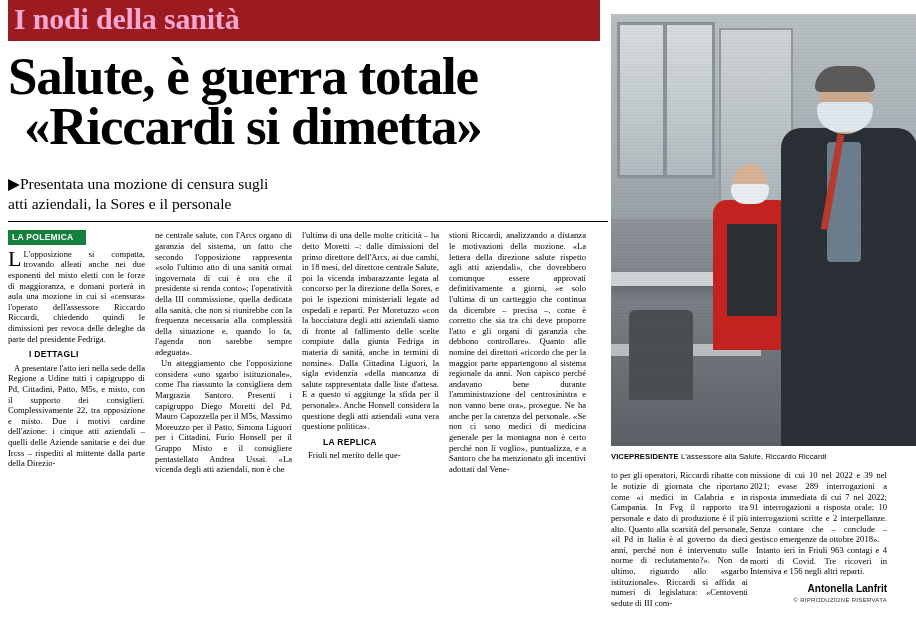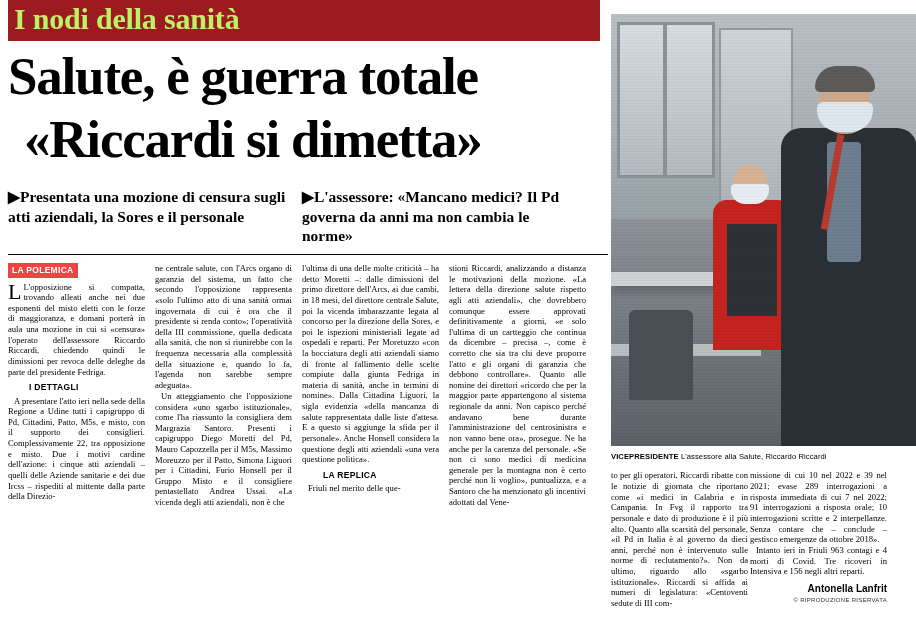--- a/index.html
+++ b/index.html
@@ -26,21 +26,21 @@
   .left-col {
     position: absolute;
     left: 8px;
     top: 0;
     width: 600px;
     height: 621px;
   }
 
   .kicker-bar {
     background: #9c1b20;
-    color: #bef264;
+    color: #f9a8d4;
     font-family: "Liberation Serif", serif;
     font-weight: bold;
     font-size: 30px;
     line-height: 36px;
     padding: 1px 6px 4px 6px;
     letter-spacing: -0.2px;
     display: inline-block;
     width: 592px;
     box-sizing: border-box;
   }
@@ -48,21 +48,21 @@
   .headline {
     margin-top: 10px;
     font-family: "Liberation Serif", serif;
     font-weight: bold;
     letter-spacing: -1.2px;
     line-height: 0.95;
   }
   .headline .l1 {
     display: block;
     font-size: 53px;
-    margin-bottom: 13px;
+    margin-bottom: 0;
   }
   .headline .l2 {
     display: block;
     font-size: 53px;
     margin-bottom: 2px;
   }
   .headline .l3 {
     display: block;
     font-size: 53px;
     margin-left: 16px;
@@ -71,21 +71,21 @@
   .subheads {
     margin-top: 22px;
     display: flex;
     gap: 14px;
     border-bottom: 1px solid #000;
     padding-bottom: 8px;
   }
   .subhead {
     width: 280px;
     font-family: "Liberation Serif", serif;
-    font-weight: bold;
+    font-weight: normal;
     font-size: 15.5px;
     line-height: 1.28;
   }
 
   
   .cols {
     margin-top: 8px;
     display: flex;
     gap: 10px;
   }
@@ -101,27 +101,27 @@
   .col p {
     margin: 0 0 0.5px 0;
     text-indent: 6px;
   }
   .col p.noindent {
     text-indent: 0;
   }
 
   .section-red {
     display: inline-block;
-    background: #ef4444;
+    background: #15803d;
     color: #fff;
     font-family: "Liberation Sans", sans-serif;
     font-weight: bold;
     font-size: 8.5px;
     letter-spacing: 0.3px;
-    padding: 2px 4px 2px 4px;
+    padding: 2px 12px 2px 4px;
     margin-bottom: 4px;
   }
   .section-black {
     display: block;
     font-family: "Liberation Sans", sans-serif;
     font-weight: bold;
     font-size: 8.5px;
     letter-spacing: 0.3px;
     margin: 5px 0 3px 9px;
     padding-left: 12px;
@@ -296,21 +296,20 @@
 
     <div class="kicker-bar">I nodi della sanità</div>
 
     <div class="headline">
       <span class="l1">Salute, è guerra totale</span>
       <span class="l3">«Riccardi si dimetta»</span>
     </div>
 
     <div class="subheads">
       <div class="subhead">▶Presentata una mozione di censura sugli atti aziendali, la Sores e il personale</div>
-      <div class="subhead">▶L'assessore: «Mancano medici? Il Pd governa da anni ma non cambia le norme»</div>
     </div>
 
     <div class="cols">
 
       <div class="col">
         <span class="section-red">LA POLEMICA</span>
         <p class="noindent"><span class="dropcap">L</span><span>L'opposizione si compatta, trovando alleati anche nei due esponenti del misto eletti con le forze di maggioranza, e domani porterà in aula una mozione in cui si «censura» l'operato dell'assessore Riccardo Riccardi, chiedendo quindi le dimissioni per revoca delle deleghe da parte del presidente Fedriga.</span></p>
         <span class="section-black">I DETTAGLI</span>
         <p>A presentare l'atto ieri nella sede della Regione a Udine tutti i capigruppo di Pd, Cittadini, Patto, M5s, e misto, con il supporto dei consiglieri. Complessivamente 22, tra opposizione e misto. Due i motivi cardine dell'azione: i cinque atti aziendali – quelli delle Aziende sanitarie e dei due Ircss – rispediti al mittente dalla parte della Direzio-</p>
       </div>

